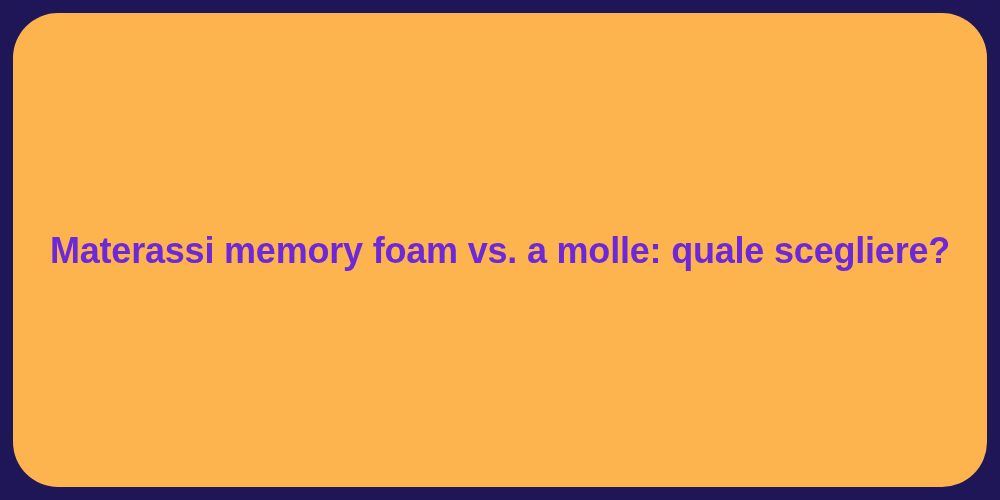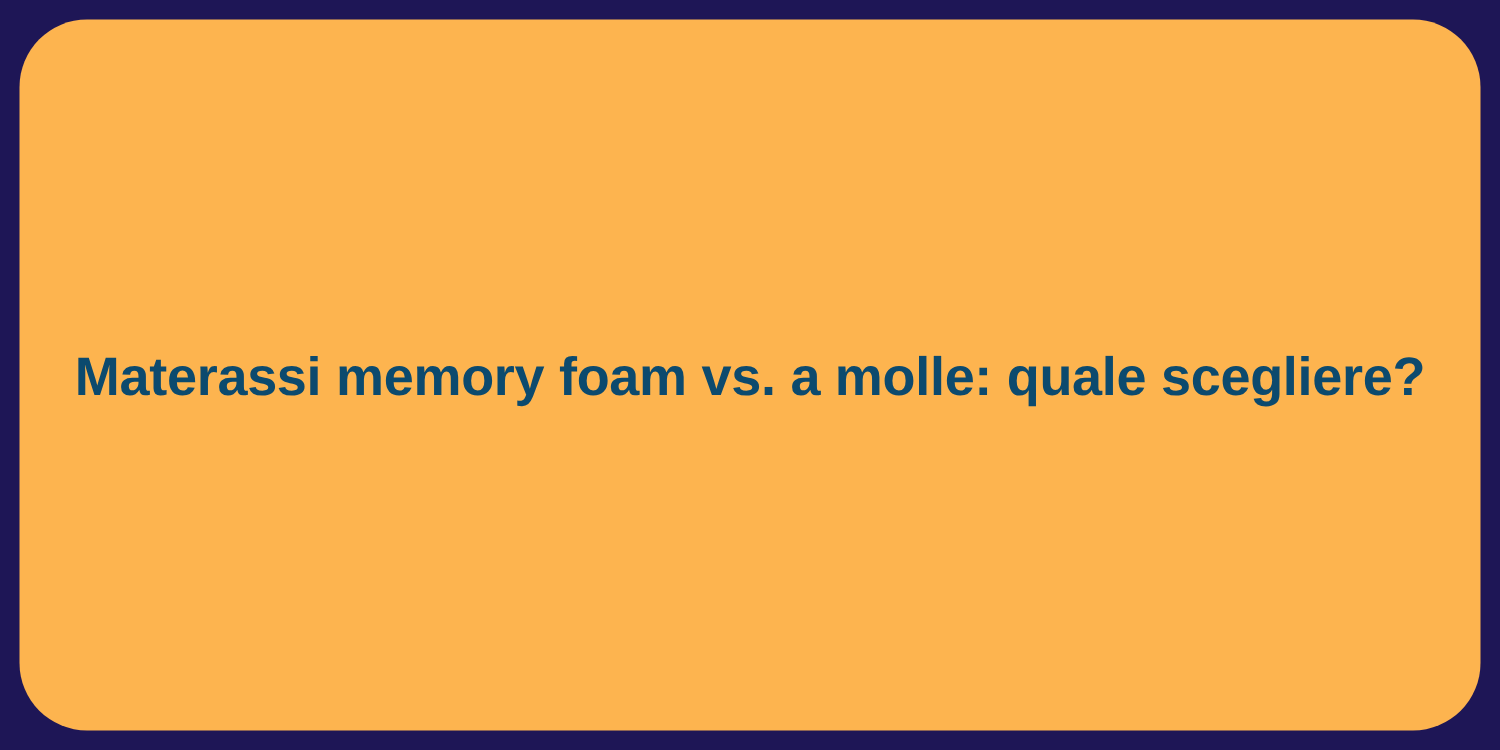--- a/index.html
+++ b/index.html
@@ -33,21 +33,21 @@
     background: #fdb44f;
     border-radius: 45px;
     display: flex;
     align-items: center;
     justify-content: center;
     padding: 0 40px;
   }
 
   .card-title {
     margin: 0;
-    color: #0c4a6e;
+    color: #6d28d9;
     font-family: "Liberation Sans", sans-serif;
     font-size: 36px;
     font-weight: 700;
     line-height: 1.25;
     letter-spacing: -0.2px;
     text-align: right;
     white-space: nowrap;
   }
 </style>
 </head>

